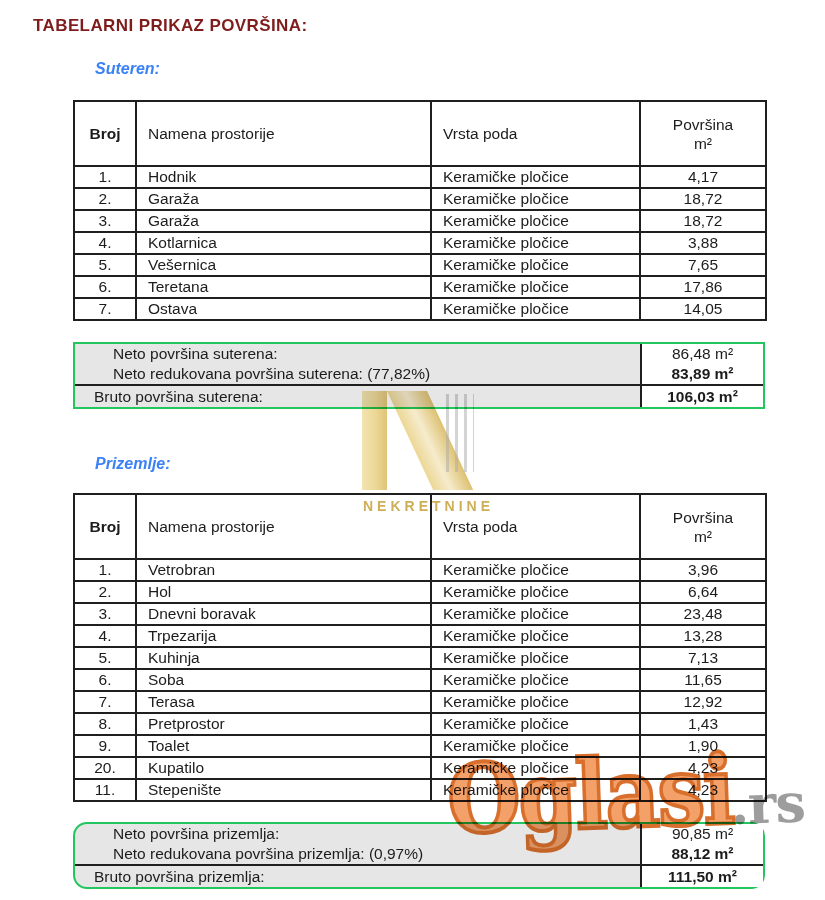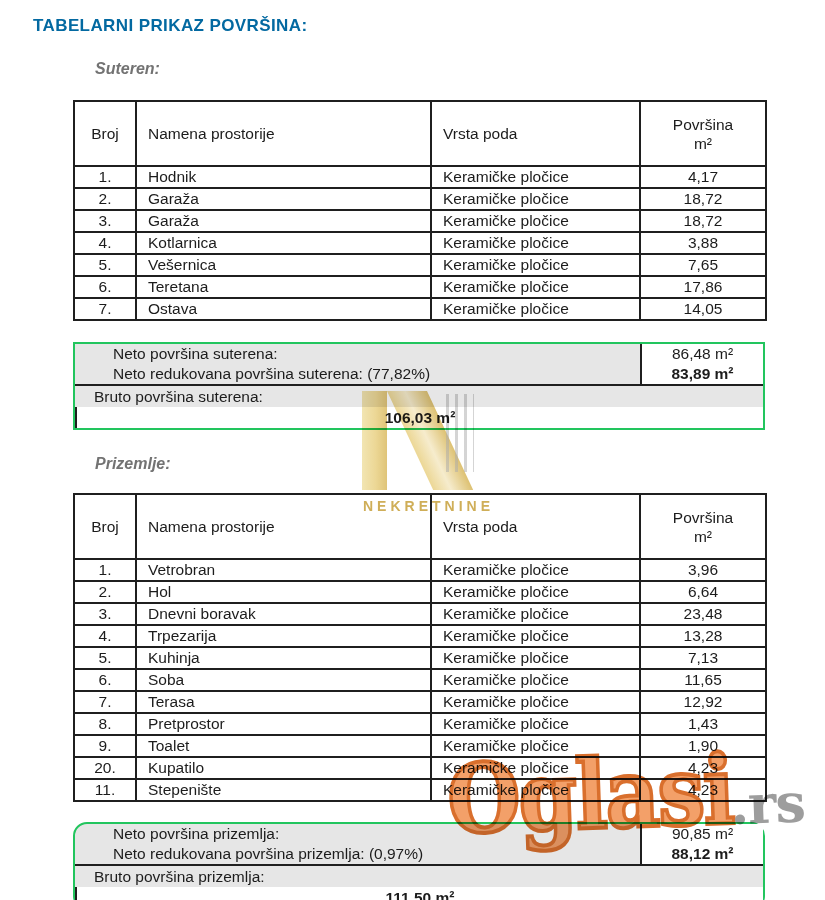--- a/index.html
+++ b/index.html
@@ -3,63 +3,63 @@
 <meta charset="utf-8">
 <style>
   html, body { margin:0; padding:0; background:#ffffff; }
   #page {
     position:relative; width:825px; height:900px; background:#ffffff;
     font-family:"Liberation Sans", sans-serif; color:#1c1c1c; overflow:hidden;
   }
   
   .doc-title {
     position:absolute; left:33px; top:16px;
-    font-size:17px; font-weight:bold; letter-spacing:.4px; color:#0369a1;
+    font-size:17px; font-weight:bold; letter-spacing:.4px; color:#7f1d1d;
   }
   .section-title {
     position:absolute; left:95px;
-    font-size:16px; font-weight:bold; font-style:italic; color:#737373;
+    font-size:16px; font-weight:bold; font-style:italic; color:#3b82f6;
   }
   .section-title.s0 { top:60px; }
   .section-title.s1 { top:455px; }
   
   table.areas {
     position:absolute; left:73px; width:692px;
     border-collapse:collapse; table-layout:fixed;
     font-size:15.5px; color:#1c1c1c;
   }
   table.areas.t0 { top:100px; }
   table.areas.t1 { top:493px; }
   .areas th, .areas td { border:2px solid #1f1f1f; }
   .areas th {
     height:63px; font-weight:normal; text-align:left;
     padding:0 8px 0 11px; vertical-align:middle; font-size:15.5px;
   }
-  .areas th.c-num { text-align:center; padding:0; width:62px; }
+  .areas th.c-num { text-align:center; padding:0; width:62px;font-weight:bold; }
   .areas th.c-area { text-align:center; padding:0; }
   .areas th.c-area div { line-height:19px; }
   .areas td {
     height:20px; line-height:20px; padding:0 0 0 11px;
     white-space:nowrap; overflow:hidden;
   }
   .areas td:nth-child(1), .areas td:nth-child(4) { text-align:center; padding:0; }
   
   .summary {
     position:absolute; left:73px; width:692px; box-sizing:border-box;
     border:2px solid #22c55e; background:#e6e6e6; font-size:15.5px;
   }
   .summary.sum0 { top:342px; }
   .summary.sum1 { top:822px;border-radius:14px; }
   .srow { display:flex; }
   .scol-l { width:565px; }
   .scol-r {
     flex:1; border-left:2px solid #1f1f1f; background:#ffffff;
     text-align:center; box-sizing:border-box;
   }
-  .srow-bruto { border-top:2px solid #1f1f1f;flex-direction:column; }
+  .srow-bruto { border-top:2px solid #1f1f1f; }
   .sline { height:20px; line-height:20px; white-space:nowrap; }
   .srow-bruto .sline { height:21px; line-height:21px; }
   .indent-a { padding-left:38px; }
   .indent-b { padding-left:19px; }
   .b { font-weight:bold; }
   
   .wm-n {
     position:absolute; left:362px; top:391px; width:118px; height:122px;
     mix-blend-mode:multiply; z-index:5; pointer-events:none;
   }

